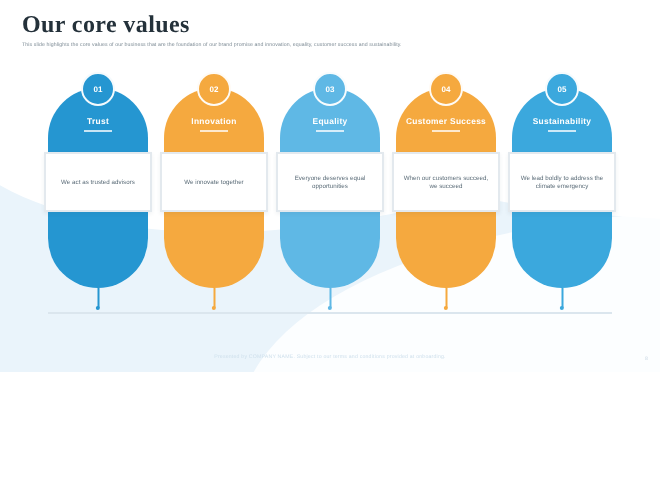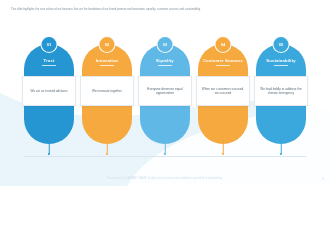--- a/index.html
+++ b/index.html
@@ -103,20 +103,21 @@
 </style>
 </head>
 <body>
 
 <div class="slide">
   <div class="swoosh"></div>
   <div class="swoosh2"></div>
   <div class="swoosh3"></div>
 
   <div class="header">
+    <h1 class="title">Our core values</h1>
     <p class="subtitle">This slide highlights the core values of our business that are the foundation of our brand promise and innovation, equality, customer success and sustainability.</p>
   </div>
 
   <div class="cards" id="cards">
       <div class="card-wrap">
         <div class="pill" style="background: rgb(37, 150, 209);"></div>
         <div class="badge" style="background: rgb(37, 150, 209);">01</div>
         <div class="label">Trust</div>
         <div class="divider"></div>
         <div class="desc-panel">

